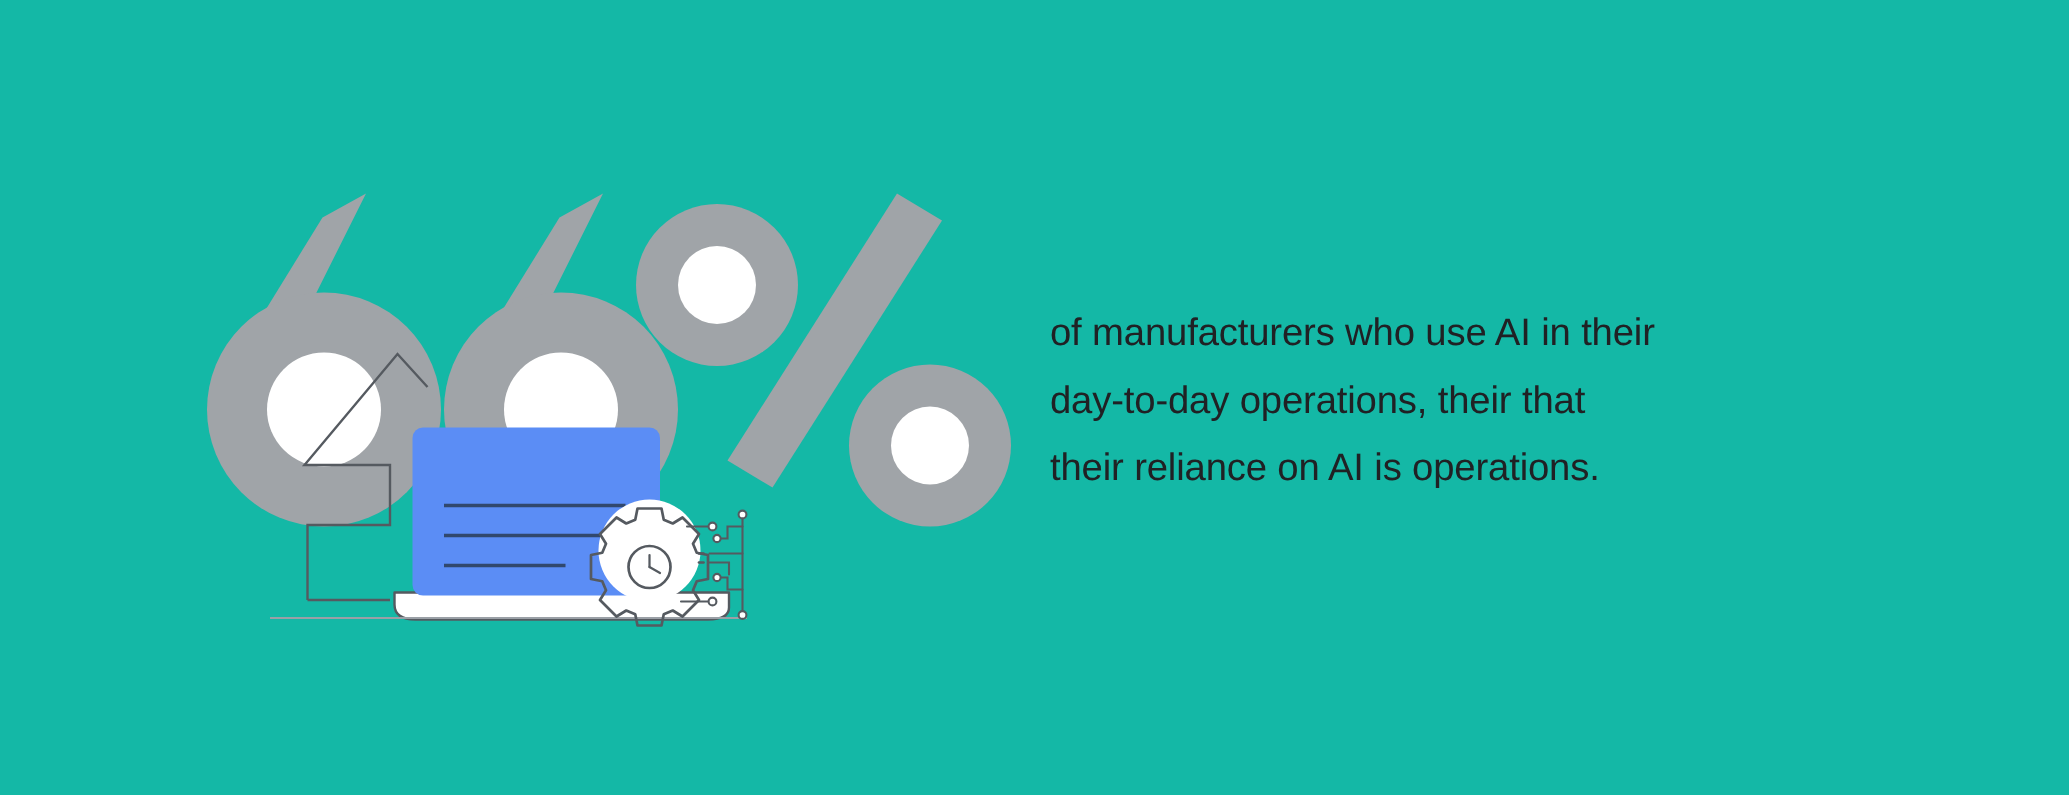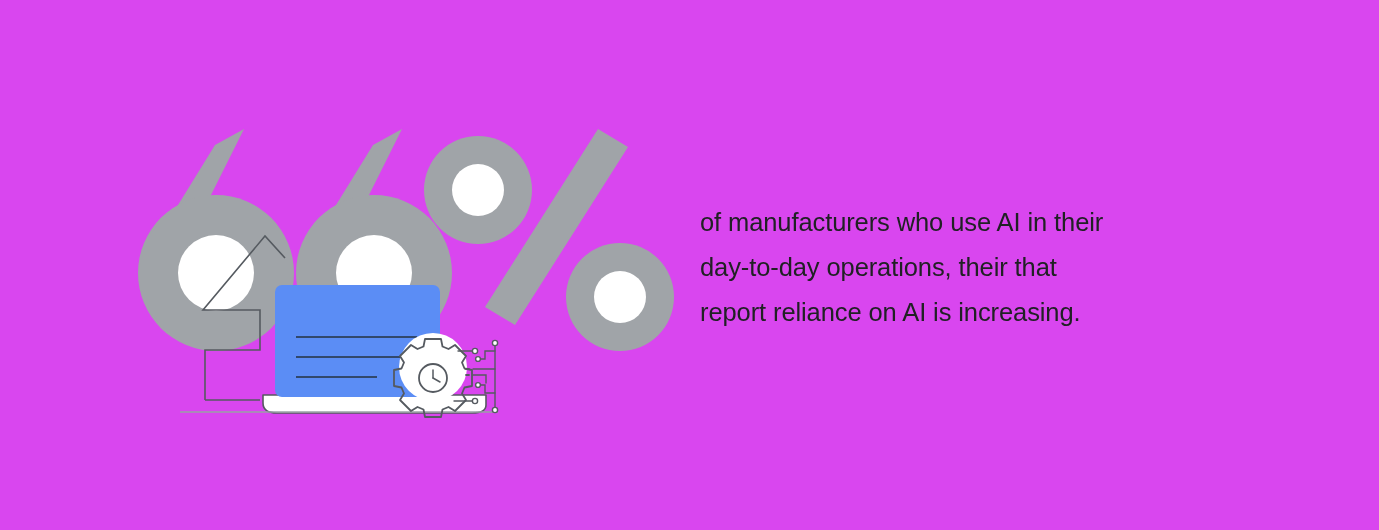--- a/index.html
+++ b/index.html
@@ -13,21 +13,21 @@
     height: 530px;
     font-family: "Liberation Sans", sans-serif;
     overflow: hidden;
     position: relative;
   }
 
   .stat-canvas {
     position: relative;
     width: 1379px;
     height: 530px;
-    background: #d946ef;
+    background: #14b8a6;
     display: block;
   }
 
   
   .illustration {
     position: absolute;
     left: 120px;
     top: 105px;
     width: 570px;
     height: 320px;
@@ -159,16 +159,16 @@
         <path d="M334 296 L352 296"></path>
         <circle cx="355" cy="296" r="2.6" fill="#ffffff"></circle>
       </g>
 
     </svg>
   </div>
 
   <div class="statement">
     <div class="statement-line">of manufacturers who use AI in their</div>
     <div class="statement-line">day-to-day operations, their that</div>
-    <div class="statement-line">report reliance on AI is increasing.</div>
+    <div class="statement-line">their reliance on AI is operations.</div>
   </div>
 
 </div>
 
 </body></html>

